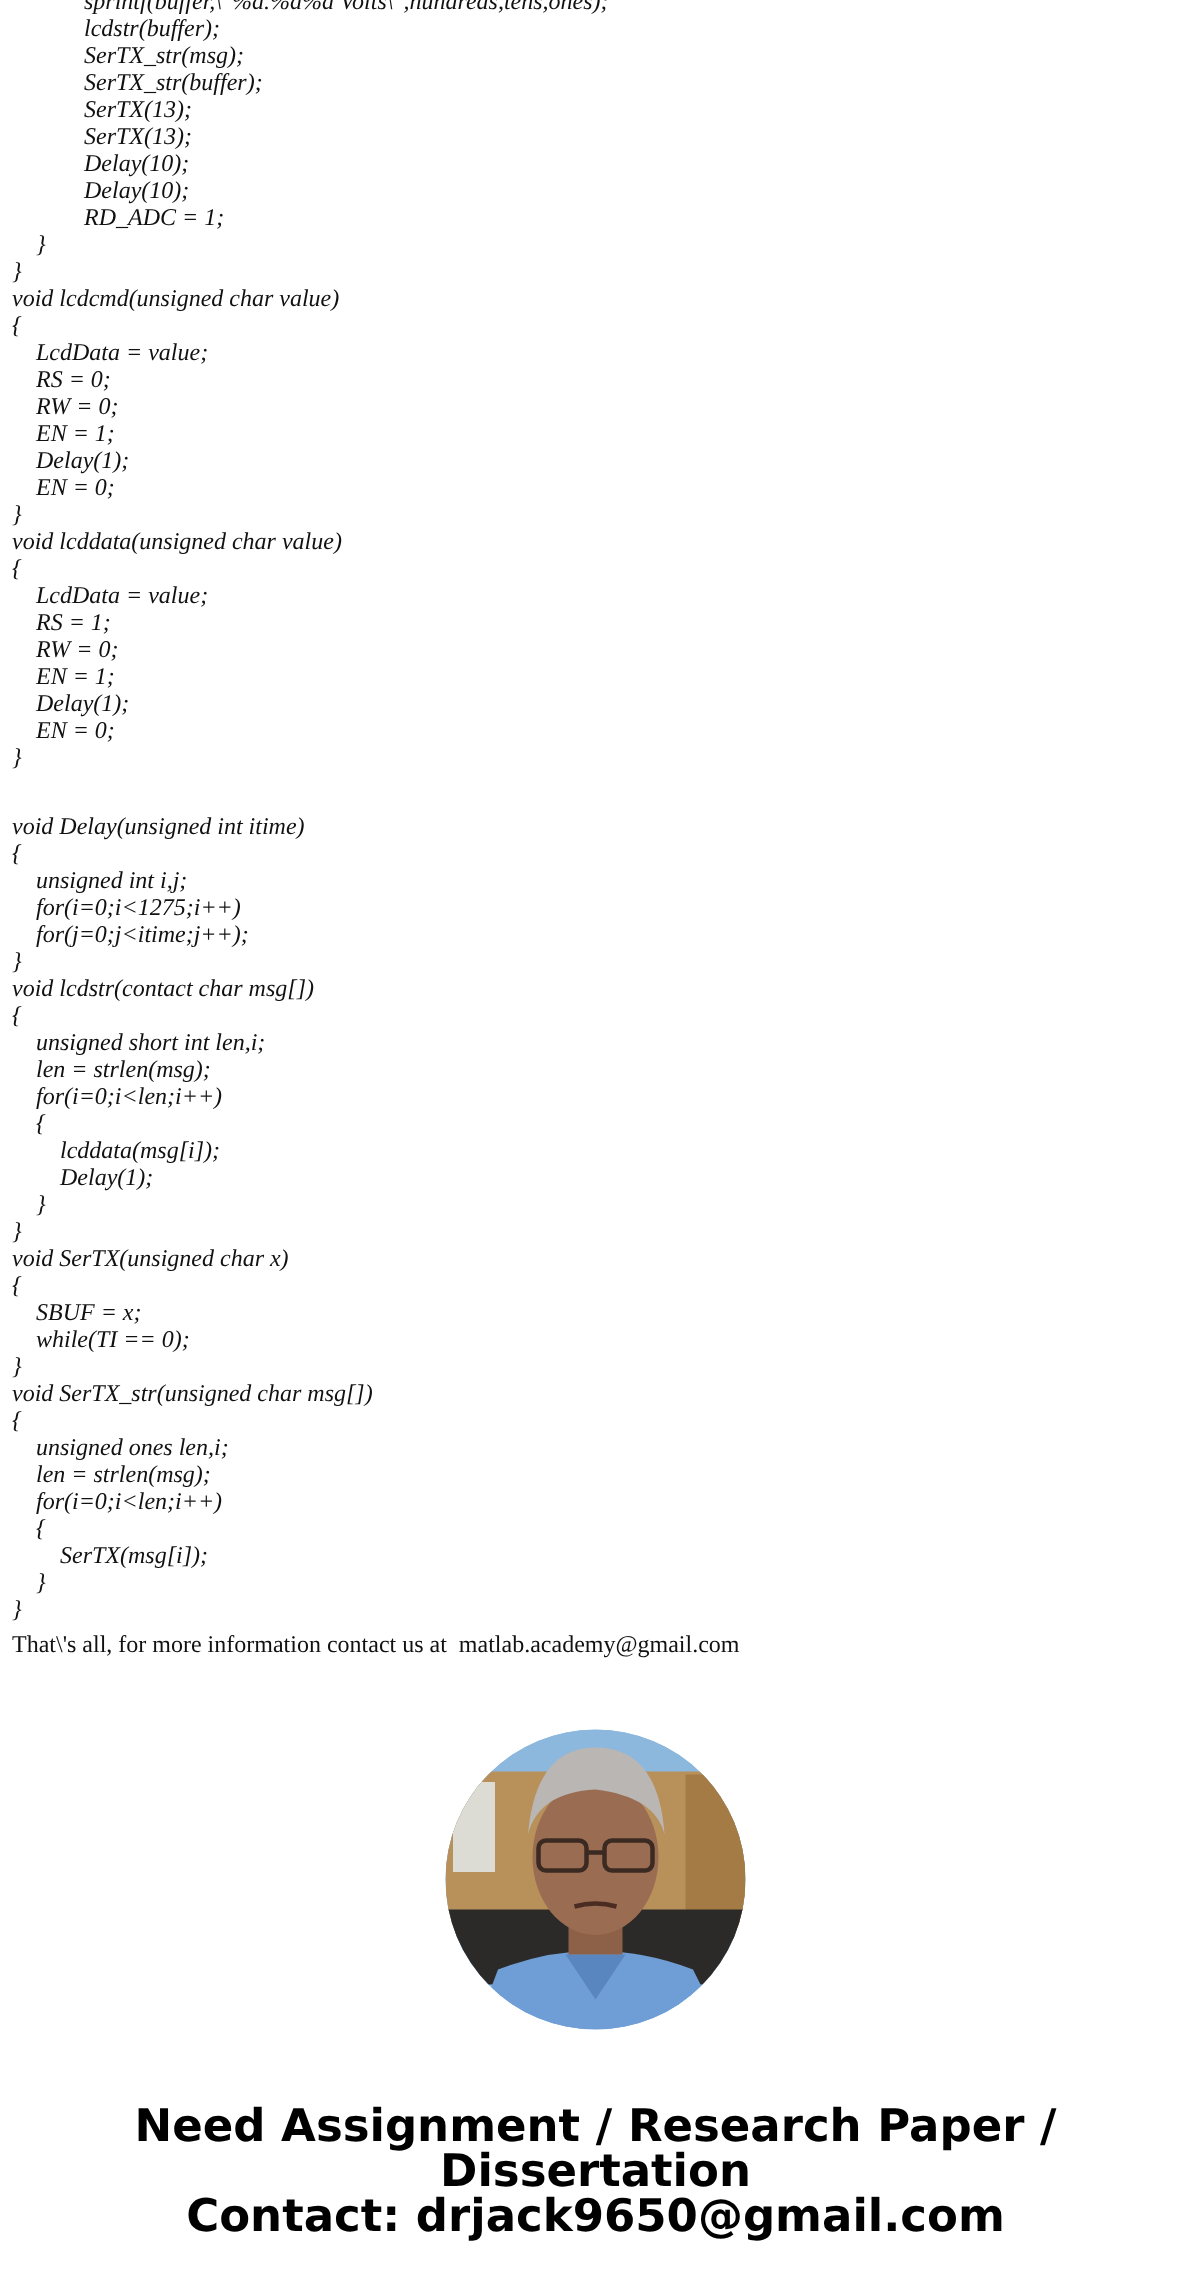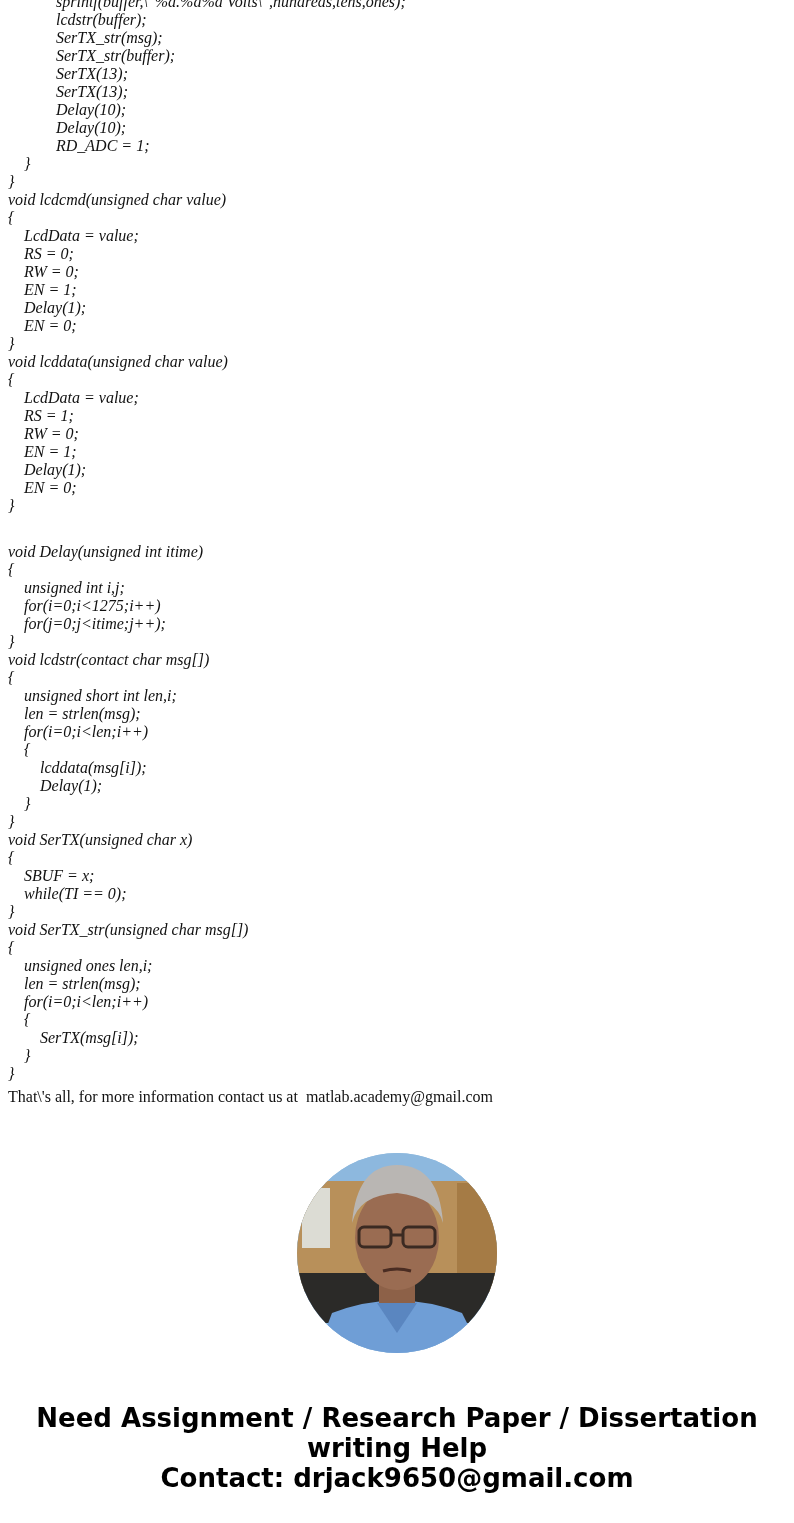--- a/index.html
+++ b/index.html
@@ -2,21 +2,21 @@
 <html><head>
 <meta charset="utf-8">
 <style>
   html, body { margin: 0; padding: 0; background: #ffffff; }
   body { width: 794px; height: 1523px; overflow: hidden; position: relative; color: #111; }
   .code { position: absolute; left: 8px; top: -7px; margin: 0; font-family: "Liberation Serif", serif; font-style: italic; font-size: 16px; line-height: 18px; }
   .code-line { height: 18px; white-space: pre; }
   .footer-text { position: absolute; left: 8px; top: 1088px; font-family: "Liberation Serif", serif; font-size: 16px; line-height: 18px; white-space: pre; }
   .footer-text a { color: #111; text-decoration: none; }
   .avatar { position: absolute; left: 297px; top: 1153px; width: 200px; height: 200px; border-radius: 50%; overflow: hidden; background: #8fb9dd; }
-  .promo { position: absolute; left: 0; width: 794px; top: 1403px; text-align: center; font-family: "DejaVu Sans", sans-serif; font-weight: bold; font-size: 26px; line-height: 30px; color: #000; }
+  .promo { position: absolute; left: 0; width: 794px; top: 1403px; text-align: center; font-family: "DejaVu Sans", sans-serif; font-weight: bold; font-size: 30px; line-height: 30px; color: #000; }
 </style>
 </head>
 <body>
 
 <div class="code" id="code-block">
     <div class="code-line" style="padding-left: 48px;">sprintf(buffer,\"%d.%d%d Volts\",hundreds,tens,ones);</div>
     <div class="code-line" style="padding-left: 48px;">lcdstr(buffer);</div>
     <div class="code-line" style="padding-left: 48px;">SerTX_str(msg);</div>
     <div class="code-line" style="padding-left: 48px;">SerTX_str(buffer);</div>
     <div class="code-line" style="padding-left: 48px;">SerTX(13);</div>
@@ -92,15 +92,14 @@
     <path d="M55 70 Q60 12 100 12 Q142 12 146 70 Q140 45 100 40 Q62 42 55 70 Z" fill="#b9b6b3"></path>
     <rect x="62" y="74" width="32" height="20" rx="5" fill="none" stroke="#3b2a22" stroke-width="3"></rect>
     <rect x="106" y="74" width="32" height="20" rx="5" fill="none" stroke="#3b2a22" stroke-width="3"></rect>
     <line x1="94" y1="82" x2="106" y2="82" stroke="#3b2a22" stroke-width="3"></line>
     <path d="M86 118 Q100 114 114 118" stroke="#4a2c22" stroke-width="3" fill="none"></path>
   </svg>
 </div>
 
 <div class="promo">
   <div>Need Assignment / Research Paper / Dissertation</div>
-  <div>writing Help</div>
   <div>Contact: drjack9650@gmail.com</div>
 </div>
 
 </body></html>

